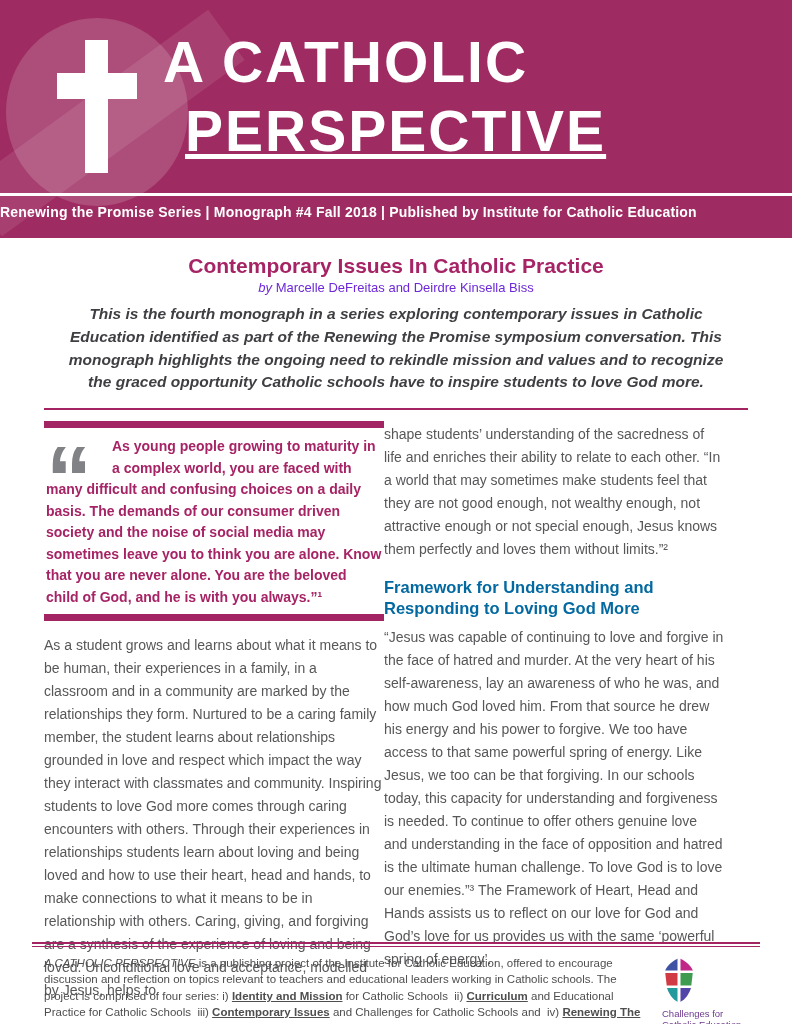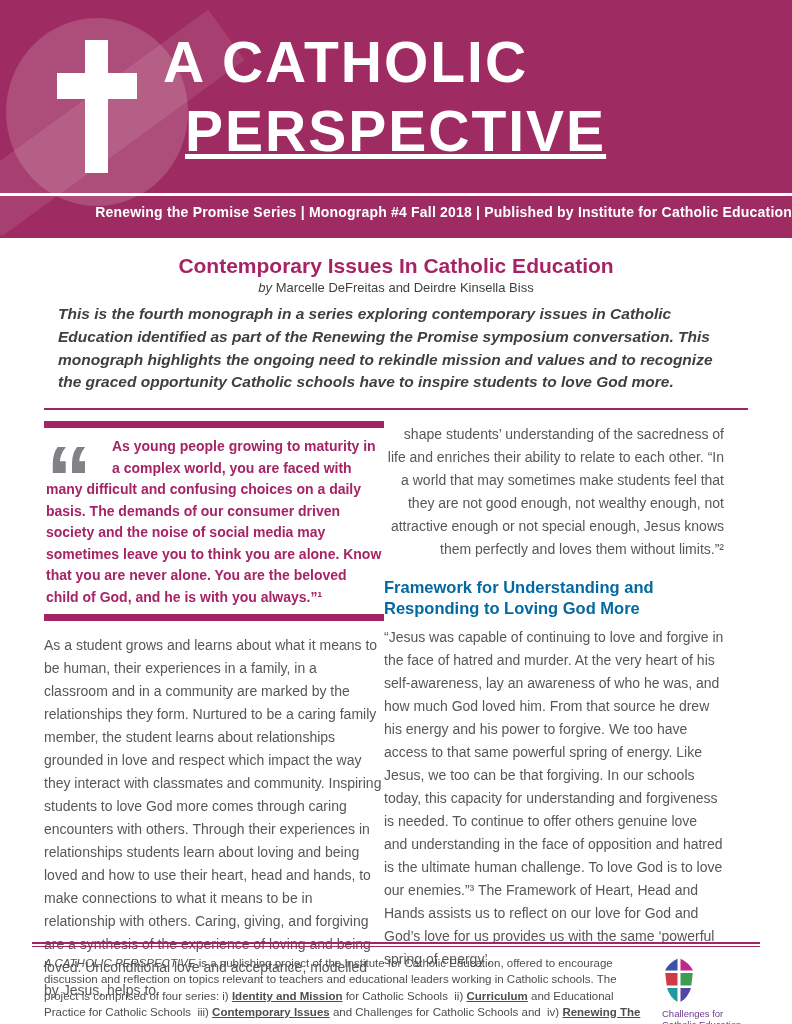--- a/index.html
+++ b/index.html
@@ -13,40 +13,40 @@
     background:rgba(255,255,255,0.16);}
   .decor-slash{position:absolute;left:-45px;top:92px;width:300px;height:62px;
     background:rgba(255,255,255,0.10);transform:rotate(-36deg);}
   .cross{position:absolute;left:57px;top:40px;width:80px;height:133px;}
   .cross .v{position:absolute;left:28px;top:0;width:23px;height:133px;background:#fff;}
   .cross .h{position:absolute;left:0;top:33px;width:80px;height:26px;background:#fff;}
   .masthead{position:absolute;left:163px;top:28px;color:#fff;font-weight:bold;
     font-size:57px;line-height:69px;letter-spacing:2px;white-space:nowrap;}
   .masthead .line2{margin-left:22px;text-decoration:underline;}
   .banner-divider{position:absolute;left:0;right:0;top:193px;height:3px;background:#fff;}
-  .banner-sub{position:absolute;left:0;right:0;top:204px;text-align:right;color:#fff;
+  .banner-sub{position:absolute;left:0;right:0;top:204px;text-align:left;color:#fff;
     font-weight:bold;font-size:14px;letter-spacing:0.2px;}
   
   .article-title{margin:16px 44px 2px;text-align:center;color:#a62465;
     font-size:21px;font-weight:bold;}
-  .byline{text-align:center;color:#404040;font-size:13px;margin:2px 0 8px;}
-  .intro{margin:8px auto 14px;max-width:676px;text-align:left;font-weight:bold;
+  .byline{text-align:center;color:#6d28d9;font-size:13px;margin:2px 0 8px;}
+  .intro{margin:8px auto 14px;max-width:676px;text-align:center;font-weight:bold;
     font-style:italic;color:#3f3f43;font-size:15.5px;line-height:1.47;}
   .top-rule{border:none;border-top:2px solid #a32462;margin:0 44px 11px;}
   
   .columns{display:flex;padding:0 44px;}
   .col{width:340px;}
   .qbar{height:7px;background:#a32462;}
   .quote-body{padding:8px 2px 6px;color:#a62465;font-weight:bold;font-size:14px;
     line-height:21.5px;}
   .quote-icon{float:left;width:58px;height:42px;overflow:visible;color:#808285;
     font-size:92px;line-height:86px;font-weight:bold;margin:0 8px 0 0;}
   .body-p{color:#57575a;font-size:14px;line-height:23px;margin:0;}
   .col-left .body-p{margin-top:13px;}
-  .col-right .body-p.first{margin-top:2px;text-align:right;}
+  .col-right .body-p.first{margin-top:2px;}
   .section-heading{color:#0369a1;font-size:16.5px;line-height:21px;font-weight:bold;
     margin:16px 0 7px;}
   
   .footer{position:absolute;left:32px;right:32px;top:942px;}
   .footer-rule{height:2px;border-top:2px solid #a32462;border-bottom:1px solid #a32462;}
   .footer-flex{display:flex;gap:14px;padding:8px 12px 0;}
   .footer-text{flex:1;font-size:11.5px;line-height:1.42;color:#4e4e50;margin:0;}
   .footer-logo{width:86px;padding-top:2px;}
   .logo-text{font-size:9.5px;line-height:1.2;color:#6e3a8e;margin-top:1px;}
   .b{font-weight:bold;text-decoration:underline;} .i{font-style:italic;}
@@ -65,21 +65,21 @@
     </div>
     <div class="masthead">
       <div class="line1">A CATHOLIC</div>
       <div class="line2">PERSPECTIVE</div>
     </div>
     <div class="banner-divider"></div>
     <div class="banner-sub">Renewing the Promise Series | Monograph #4 Fall 2018 | Published by Institute for Catholic Education</div>
   </header>
 
   <main>
-    <h1 class="article-title">Contemporary Issues In Catholic Education</h1>
+    <h1 class="article-title">Contemporary Issues In Catholic Practice</h1>
     <div class="byline"><span class="i">by </span><span>Marcelle DeFreitas and Deirdre Kinsella Biss</span></div>
     <p class="intro">This is the fourth monograph in a series exploring contemporary issues in Catholic Education identified as part of the Renewing the Promise symposium conversation. This monograph highlights the ongoing need to rekindle mission and values and to recognize the graced opportunity Catholic schools have to inspire students to love God more.</p>
     <hr class="top-rule">
 
     <div class="columns">
 
       <div class="col col-left">
         <div class="quote-block">
           <div class="qbar"></div>
           <div class="quote-body">

